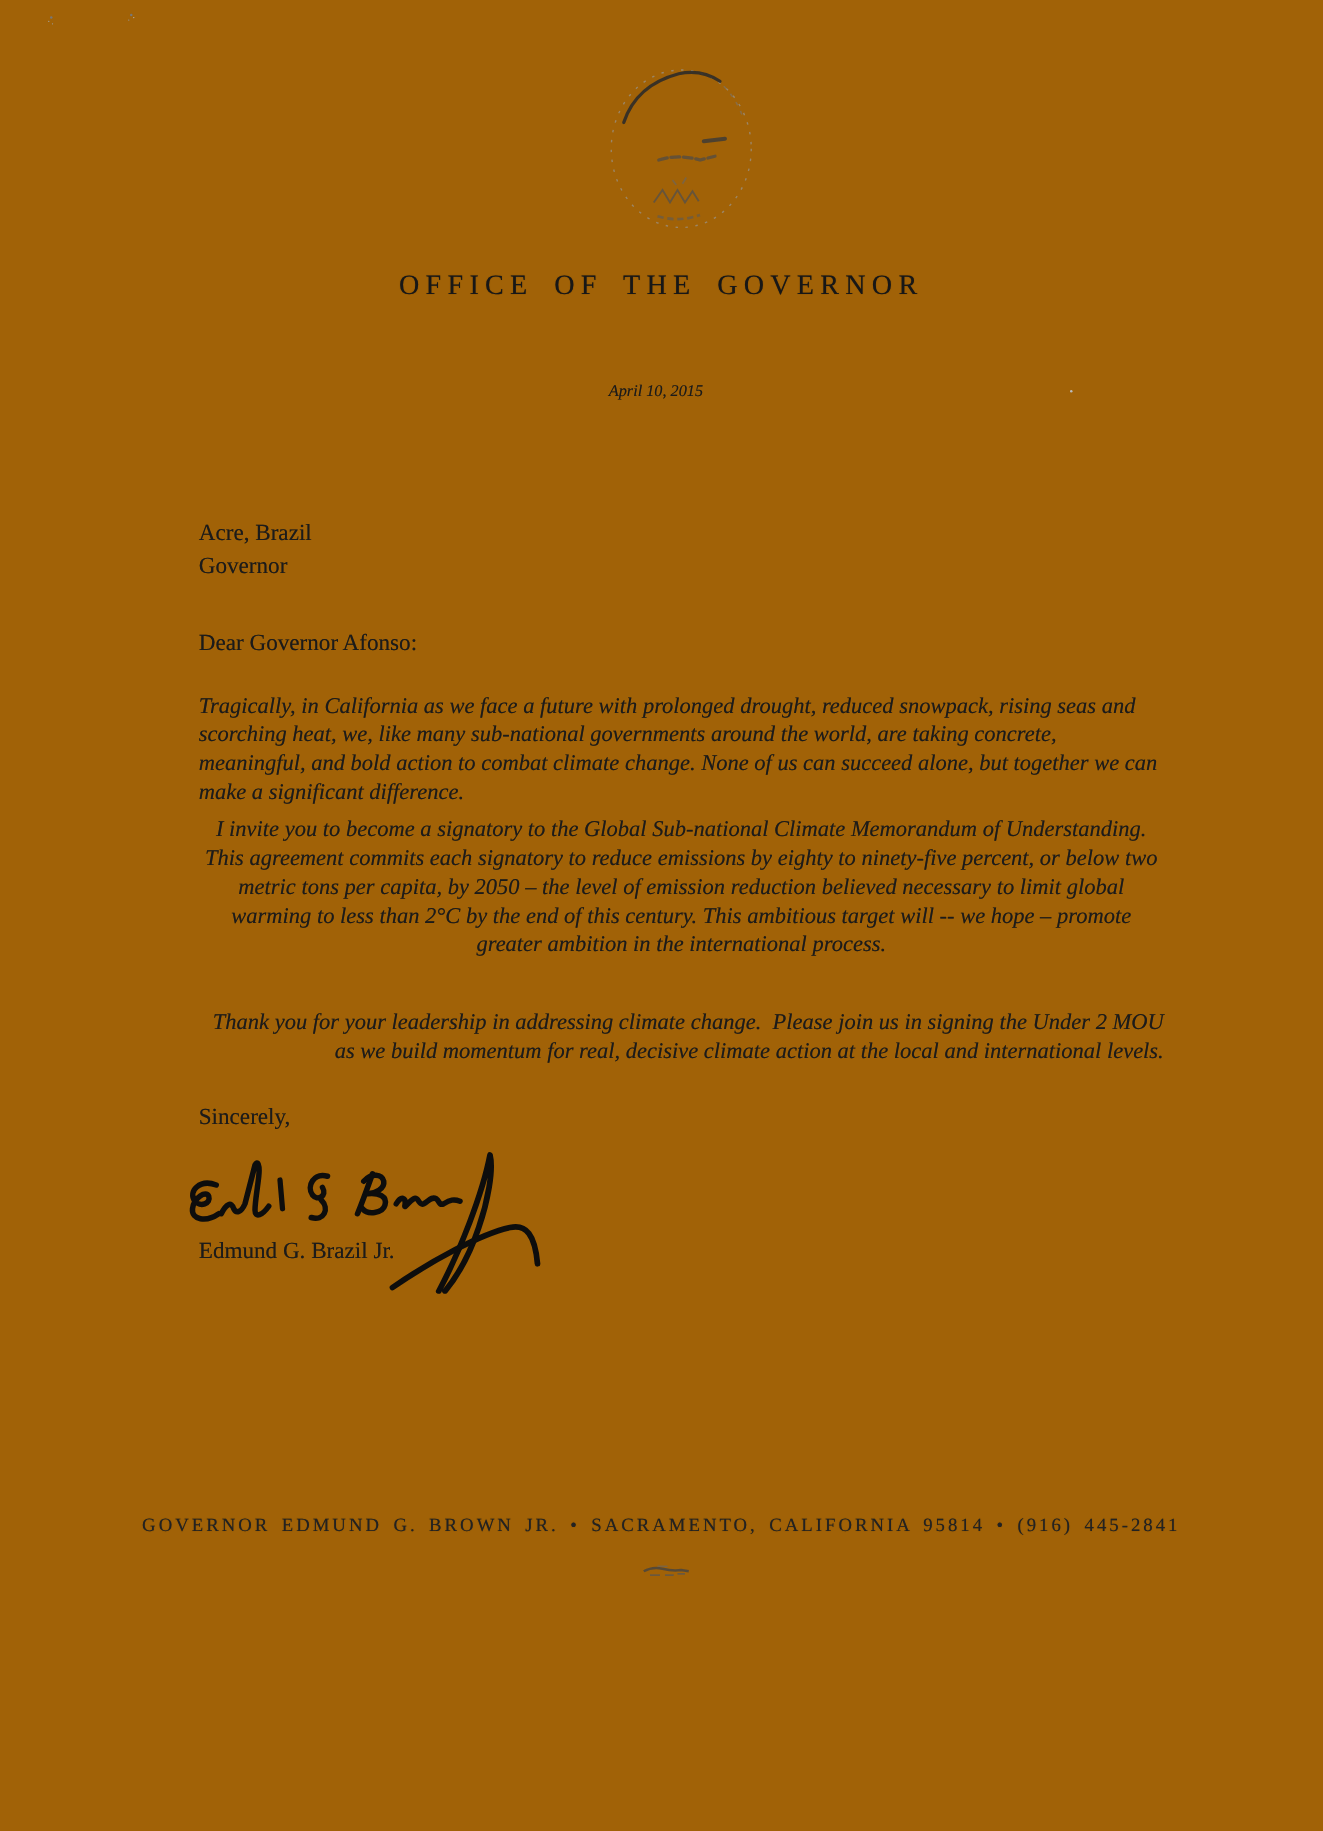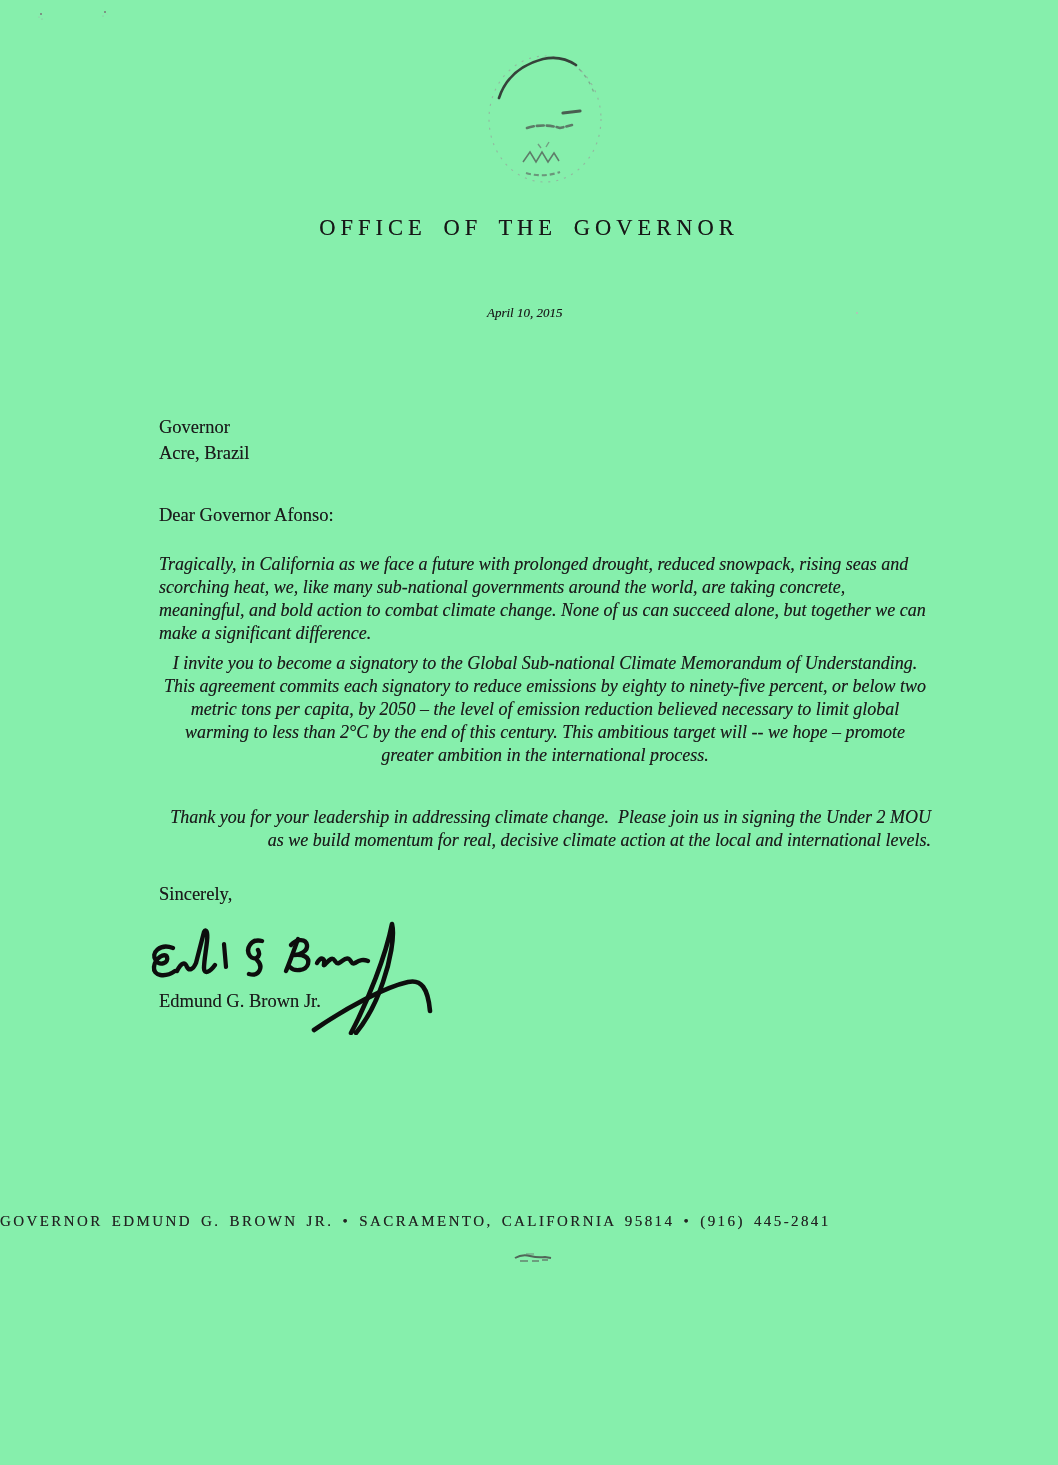--- a/index.html
+++ b/index.html
@@ -5,21 +5,21 @@
   html, body {
     margin: 0;
     padding: 0;
     background: #e8e8e8;
   }
   .page {
     position: relative;
     width: 1058px;
     height: 1465px;
     margin: 0 auto;
-    background: #86efac;
+    background: #a16207;
     overflow: hidden;
     font-family: "Liberation Serif", serif;
     color: #1b1b1b;
   }
   .scan-speck {
     position: absolute;
     width: 2px; height: 2px;
     background: #777;
     border-radius: 50%;
   }
@@ -111,21 +111,21 @@
     top: 991px;
     font-size: 18.5px;
     text-shadow: 0 0 0.5px rgba(20,20,20,0.5);
   }
 
   .footer-line {
     position: absolute;
     left: 0;
     top: 1213px;
     width: 1058px;
-    text-align: left;
+    text-align: center;
     font-size: 15px;
     letter-spacing: 2.4px;
     word-spacing: 3px;
     color: #222;
     text-shadow: 0 0 0.6px rgba(20,20,20,0.5);
   }
 
   .union-bug {
     position: absolute;
     left: 512px;
@@ -154,22 +154,22 @@
       <path d="M40,110 L47,100 L53,110 L59,100 L65,110 L71,101 L76,109" stroke="#4f4f4f" stroke-width="1.5" fill="none" opacity="0.72"></path>
       <path d="M43,121 Q60,126 77,120" stroke="#5a5a5a" stroke-width="2.2" fill="none" opacity="0.6" stroke-dasharray="5 3"></path>
     </svg>
   </div>
 
   <div class="office-line">OFFICE OF THE GOVERNOR</div>
 
   <div class="date-line">April 10, 2015</div>
 
   <div class="recipient">
+    <div>Acre, Brazil</div>
     <div>Governor</div>
-    <div>Acre, Brazil</div>
   </div>
 
   <div class="salutation">Dear Governor Afonso:</div>
 
   <p class="para p1">Tragically, in California as we face a future with prolonged drought, reduced snowpack, rising seas and scorching heat, we, like many sub-national governments around the world, are taking concrete, meaningful, and bold action to combat climate change. None of us can succeed alone, but together we can make a significant difference.</p>
   <p class="para p2">I invite you to become a signatory to the Global Sub-national Climate Memorandum of Understanding. This agreement commits each signatory to reduce emissions by eighty to ninety-five percent, or below two metric tons per capita, by 2050 – the level of emission reduction believed necessary to limit global warming to less than 2°C by the end of this century. This ambitious target will -- we hope – promote greater ambition in the international process.</p>
   <p class="para p3">Thank you for your leadership in addressing climate change.  Please join us in signing the Under 2 MOU as we build momentum for real, decisive climate action at the local and international levels.</p>
 
   <div class="sincerely">Sincerely,</div>
 
@@ -189,21 +189,21 @@
       <path d="M145,30 C151,23 160,24 161,30 C162,36 154,40 148,40 C157,39 164,42 162,49 C160,56 148,57 144,52" stroke-width="4.4"></path>
 
       <path d="M171,48 C175,41 179,43 178,49 C177,53 181,46 185,44 C189,42 189,50 193,48 C197,46 199,42 203,44 C206,46 205,50 209,48 C214,45 217,44 222,46" stroke-width="4.4"></path>
 
       <path d="M205,118 C222,86 240,40 246,9 C249,21 244,47 237,67 C229,91 219,107 210,118" stroke-width="4.6"></path>
 
       <path d="M168,115 C200,93 239,72 262,67 C275,64 282,73 284,96" stroke-width="4.6"></path>
     </svg>
   </div>
 
-  <div class="typed-name">Edmund G. Brown Jr.</div>
+  <div class="typed-name">Edmund G. Brazil Jr.</div>
 
   <div class="footer-line">GOVERNOR EDMUND G. BROWN JR. • SACRAMENTO, CALIFORNIA 95814 • (916) 445-2841</div>
 
   <div class="union-bug">
     <svg width="42" height="12" viewBox="0 0 42 12" xmlns="http://www.w3.org/2000/svg">
       <path d="M3,6 Q10,2 18,4 Q26,6 33,5 L39,6" stroke="#444" stroke-width="2" fill="none" opacity="0.8"></path>
       <path d="M8,9 L16,9 M20,9 L27,9 M30,8 L36,8" stroke="#555" stroke-width="1.4" opacity="0.7"></path>
       <path d="M14,2 L22,2" stroke="#666" stroke-width="1.2" opacity="0.6"></path>
     </svg>
   </div>

